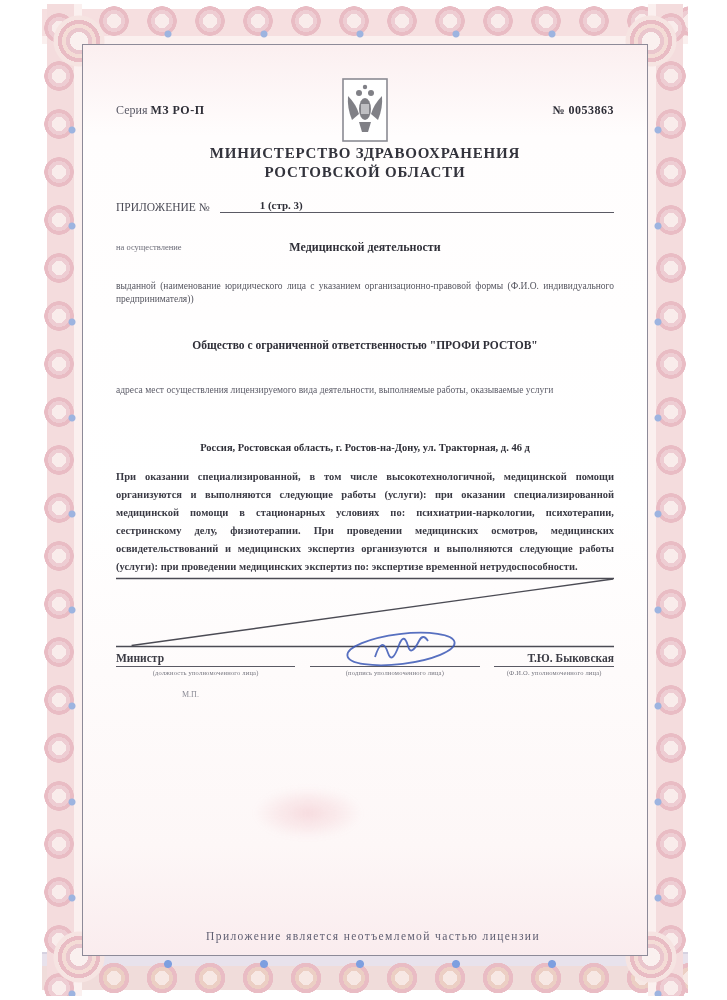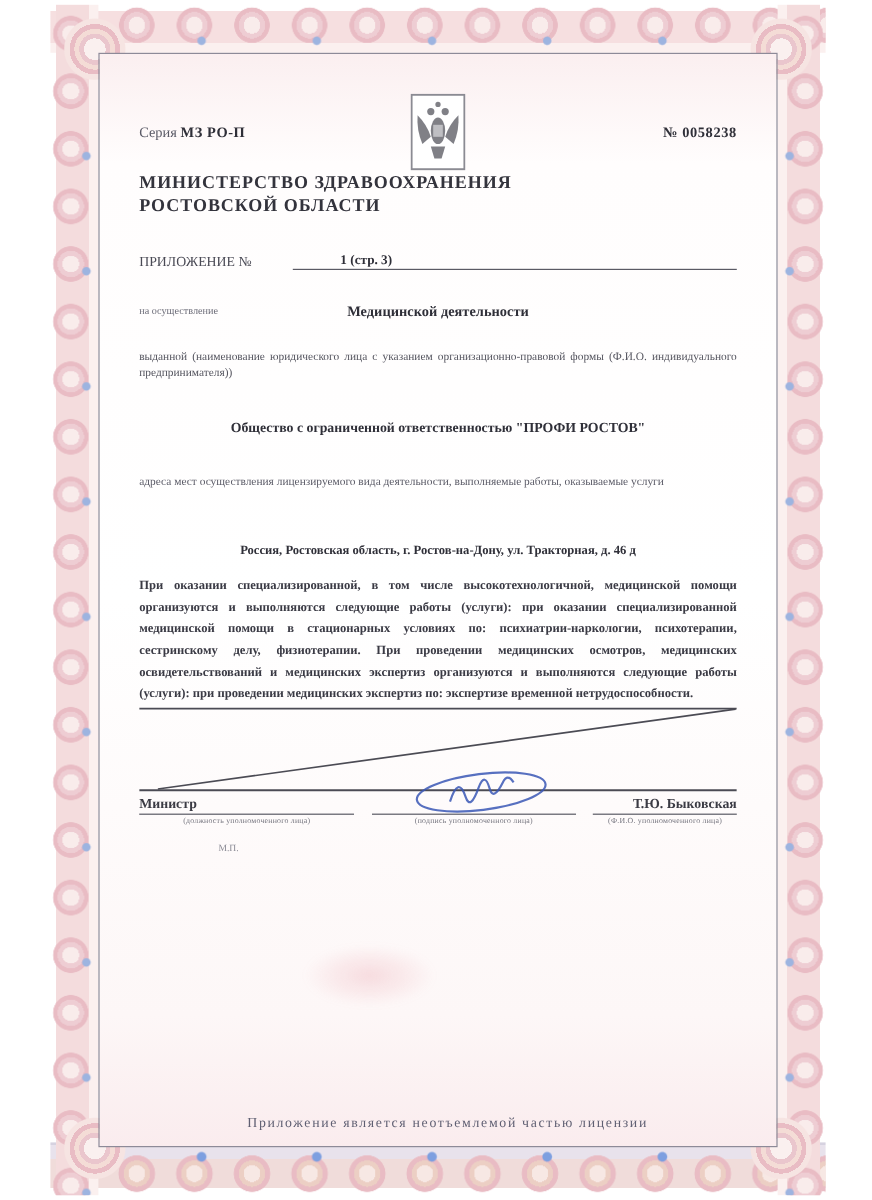--- a/index.html
+++ b/index.html
@@ -38,25 +38,25 @@
   
   .inner { position:absolute; inset:40px; border:1px solid #8d8a98;
     background: linear-gradient(180deg, #fbeff0 0%, #fffdfd 10%, #ffffff 50%, #fdf7f7 88%, #faecee 100%); }
   .content { position:absolute; inset:0; padding:0 33px; filter:blur(0.3px); }
 
   .header-row { margin-top:58px; display:flex; justify-content:space-between; font-size:12px; }
   .serial-label { color:#5a5a66; }
   .serial-value, .doc-number { font-weight:bold; color:#2f2f38; letter-spacing:0.5px; }
   .emblem { position:absolute; left:50%; top:33px; transform:translateX(-50%); }
 
-  .title { margin-top:26px; text-align:left; font-weight:bold; font-size:15px;
+  .title { margin-top:26px; text-align:center; font-weight:bold; font-size:15px;
     letter-spacing:0.8px; color:#33333c; line-height:19px; }
 
   .fillrow { display:flex; align-items:flex-end; font-size:11.5px; color:#4a4a55; }
-  .appendix-row { margin-top:29px;gap:24px; }
+  .appendix-row { margin-top:17px; }
   .license-row { margin-top:22px; }
   .fillrow .blank { border-bottom:1px solid #5a5a64; text-align:center;
     font-weight:bold; color:#2f2f38; padding:0 4px 1px 4px; }
   .appendix-row .blank { flex:1; margin-left:10px; text-align:left; padding-left:40px; font-size:11px; }
   .lbl { white-space:nowrap; }
   .lic-num { width:180px; font-size:10.5px; }
   .date-day { width:44px; font-size:10.5px; }
   .date-my { width:150px; font-size:10.5px; }
   .gap { width:14px; }
 
@@ -129,21 +129,21 @@
             <rect x="19" y="26" width="8" height="10" fill="#ffffff" opacity="0.5"></rect>
           </g>
         </svg>
       </div>
 
       <div class="header-row">
         <div>
           <span class="serial-label">Серия</span>
           <span class="serial-value">МЗ РО-П</span>
         </div>
-        <div class="doc-number">№ 0058238</div>
+        <div class="doc-number">№ 0053863</div>
       </div>
 
       <div class="title">
         <div>МИНИСТЕРСТВО ЗДРАВООХРАНЕНИЯ</div>
         <div>РОСТОВСКОЙ ОБЛАСТИ</div>
       </div>
 
       <div class="fillrow appendix-row">
         <span class="lbl">ПРИЛОЖЕНИЕ №</span>
         <span class="blank">1 (стр. 3)</span>

